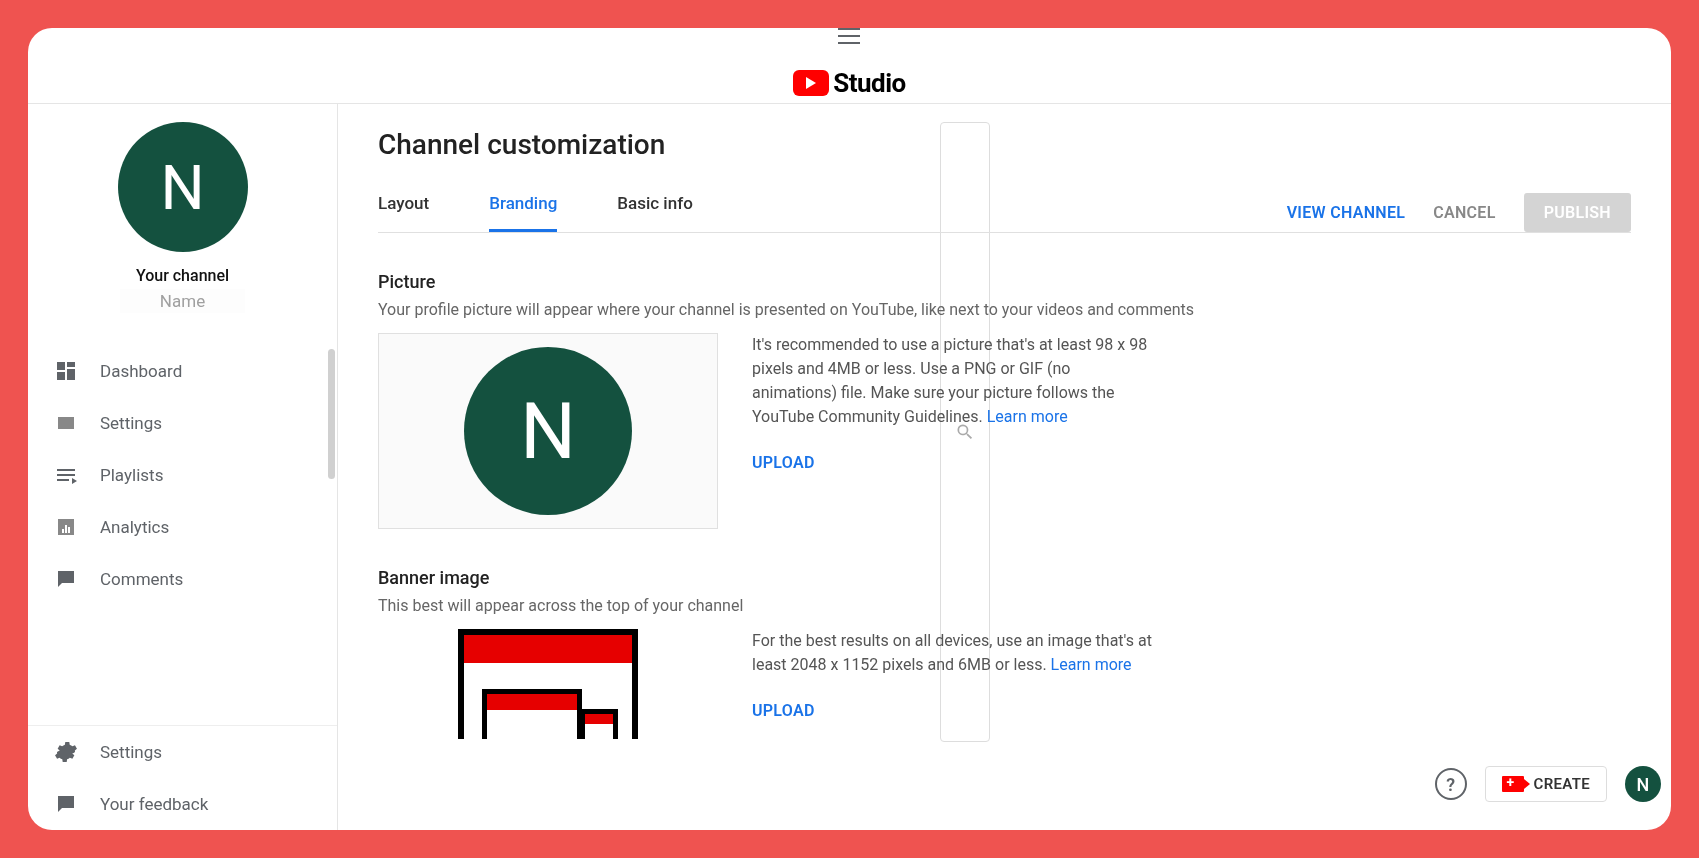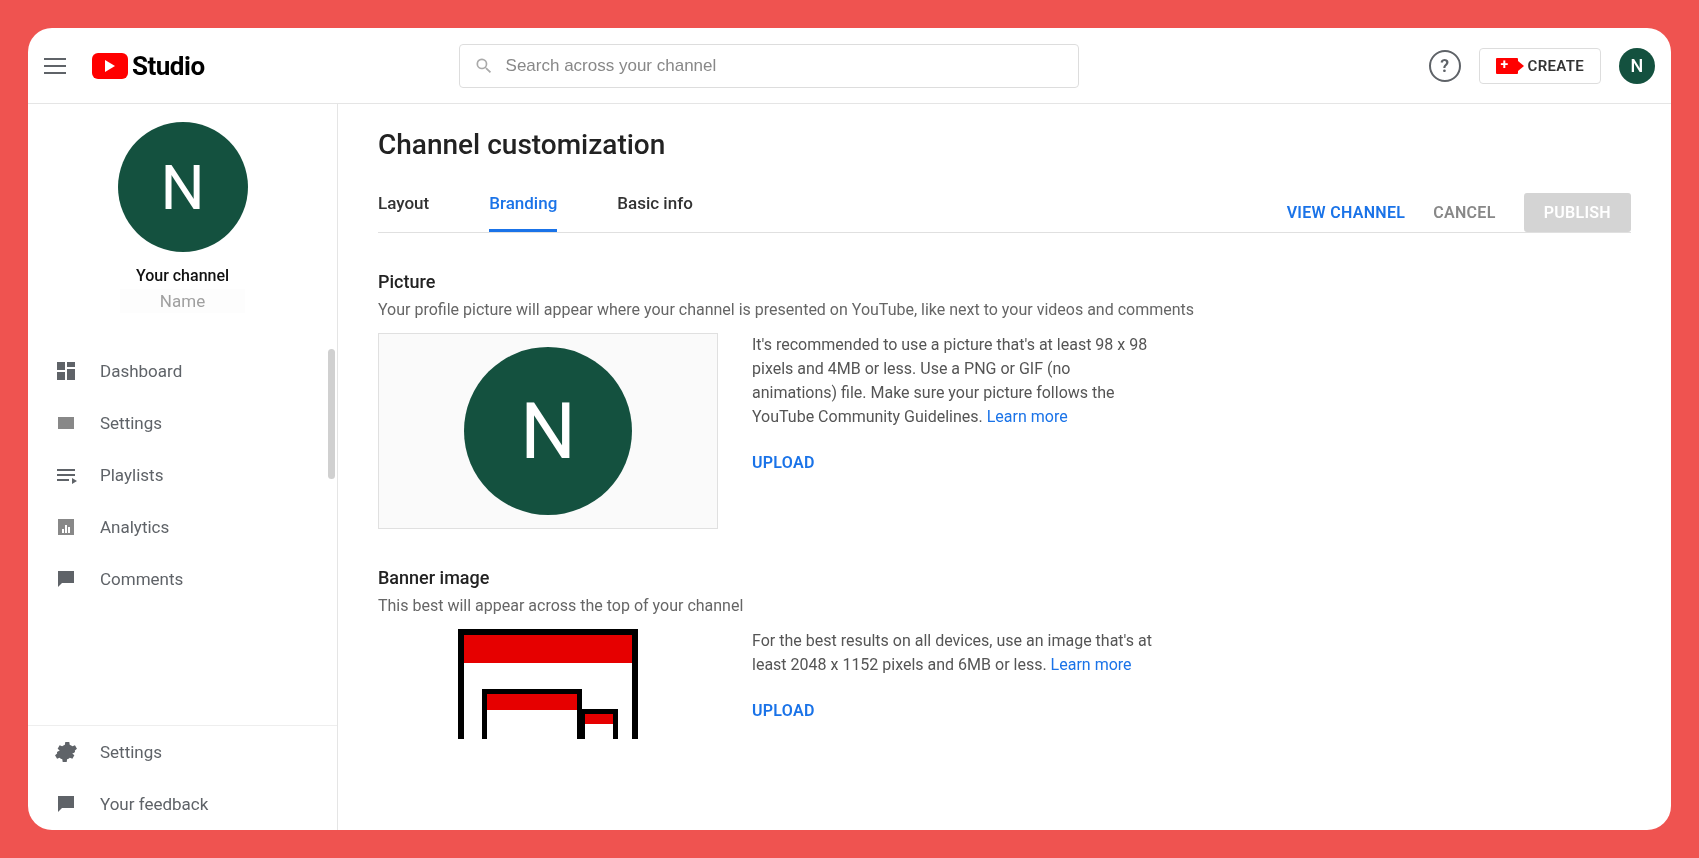--- a/index.html
+++ b/index.html
@@ -17,23 +17,24 @@
   width: 100%;
   height: 100%;
   overflow: hidden;
   display: flex;
   flex-direction: column;
 }
 .topbar {
   display: flex;
   align-items: center;
   height: 76px;
-  padding: 0 16px;
+  padding: 0 10px;
   border-bottom: 1px solid #e5e5e5;
   gap: 24px;
+  flex-direction: column;
 }
 .hamburger {
   width: 24px; height: 24px;
   display: flex; flex-direction: column; justify-content: center; gap: 5px;
   cursor: pointer;
 }
 .hamburger span { display:block; height:2px; background:#5f6368; width:22px; }
 .logo { display:flex; align-items:center; gap:4px; }
 .logo-play {
   width: 36px; height: 26px; background:#ff0000; border-radius:6px;
@@ -158,21 +159,20 @@
         <span></span>
     </div>
     <div class="logo">
       <div class="logo-play"></div>
       <span class="logo-text">Studio</span>
     </div>
     <div class="searchbox">
       <svg width="20" height="20" viewBox="0 0 24 24" style="color:#aaa">
           <path d="M15.5 14h-.79l-.28-.27a6.5 6.5 0 1 0-.7.7l.27.28v.79l5 5 1.5-1.5-5-5zm-6 0A4.5 4.5 0 1 1 14 9.5 4.5 4.5 0 0 1 9.5 14z"></path>
         </svg>
-      <input class="search-input" type="text" placeholder="Search across your channel" style="">
     </div>
     <div class="topbar-right">
       <div class="help-circle">?</div>
       <div class="create-btn">
         <span class="cam-icon"></span>
         <span>CREATE</span>
       </div>
       <div class="avatar-top">N</div>
     </div>
   </div>

